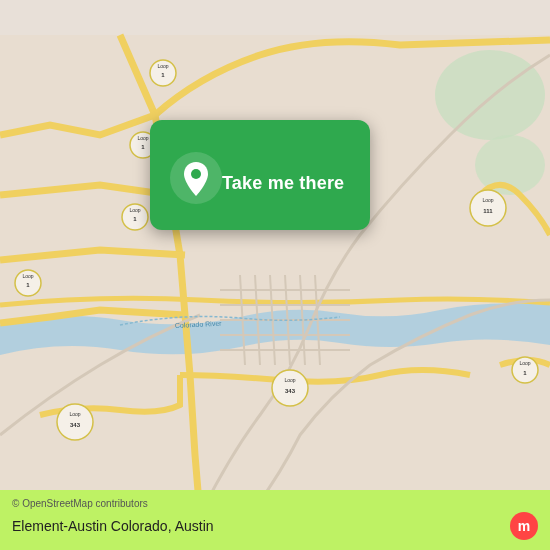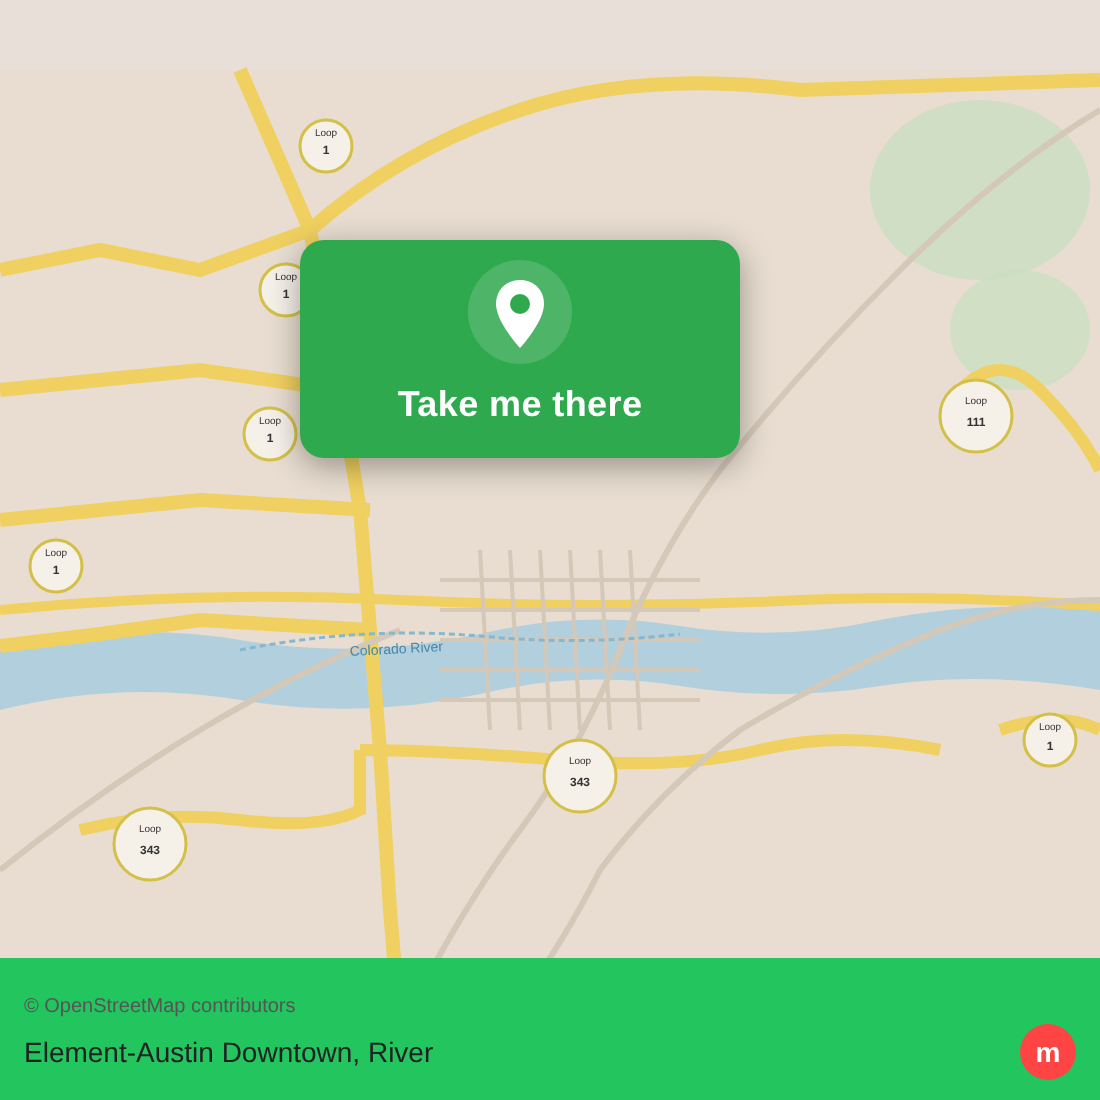--- a/index.html
+++ b/index.html
@@ -37,23 +37,22 @@
 
     
     #popup-card {
       position: absolute;
       top: 120px;
       left: 150px;
       width: 220px;
       background-color: #2fa94e;
       border-radius: 12px;
       display: flex;
-      flex-direction: column;
       align-items: center;
-      padding: 10px 20px 16px;
+      padding: 32px 20px 16px;
       box-shadow: 0 4px 16px rgba(0,0,0,0.35);
       cursor: pointer;
       z-index: 10;
     }
 
     #popup-pin-icon {
       width: 52px;
       height: 52px;
       margin-bottom: 10px;
     }
@@ -65,22 +64,22 @@
       text-align: center;
       letter-spacing: 0.2px;
     }
 
     
     #bottom-bar {
       position: absolute;
       bottom: 0;
       left: 0;
       width: 100%;
-      background: #22c55e;
-      padding: 19px 12px 10px;
+      background: #bef264;
+      padding: 8px 12px 10px;
       z-index: 20;
     }
 
     #copyright-text {
       font-size: 10px;
       color: #555;
       margin-bottom: 3px;
     }
 
     #location-row {
@@ -207,21 +206,21 @@
 
       <path d="M26 10 C19,10 14,15 14,22 C14,31 26,44 26,44 C26,44 38,31 38,22 C38,15 33,10 26,10 Z" fill="white"></path>
       <circle cx="26" cy="22" r="5" fill="#2fa94e"></circle>
     </svg>
     <span id="popup-label">Take me there</span>
   </div>
 
   <div id="bottom-bar">
     <div id="copyright-text">© OpenStreetMap contributors</div>
     <div id="location-row">
-      <span id="location-name">Element-Austin Downtown, River</span>
+      <span id="location-name">Element-Austin Colorado, Austin</span>
       <div id="moovit-logo">
 
         <svg id="moovit-icon" viewBox="0 0 28 28" xmlns="http://www.w3.org/2000/svg">
           <circle cx="14" cy="14" r="14" fill="#ff4444"></circle>
 
           <text x="14" y="19" text-anchor="middle" font-size="14" font-family="Arial" font-weight="bold" fill="white">m</text>
         </svg>
       </div>
     </div>
   </div>

